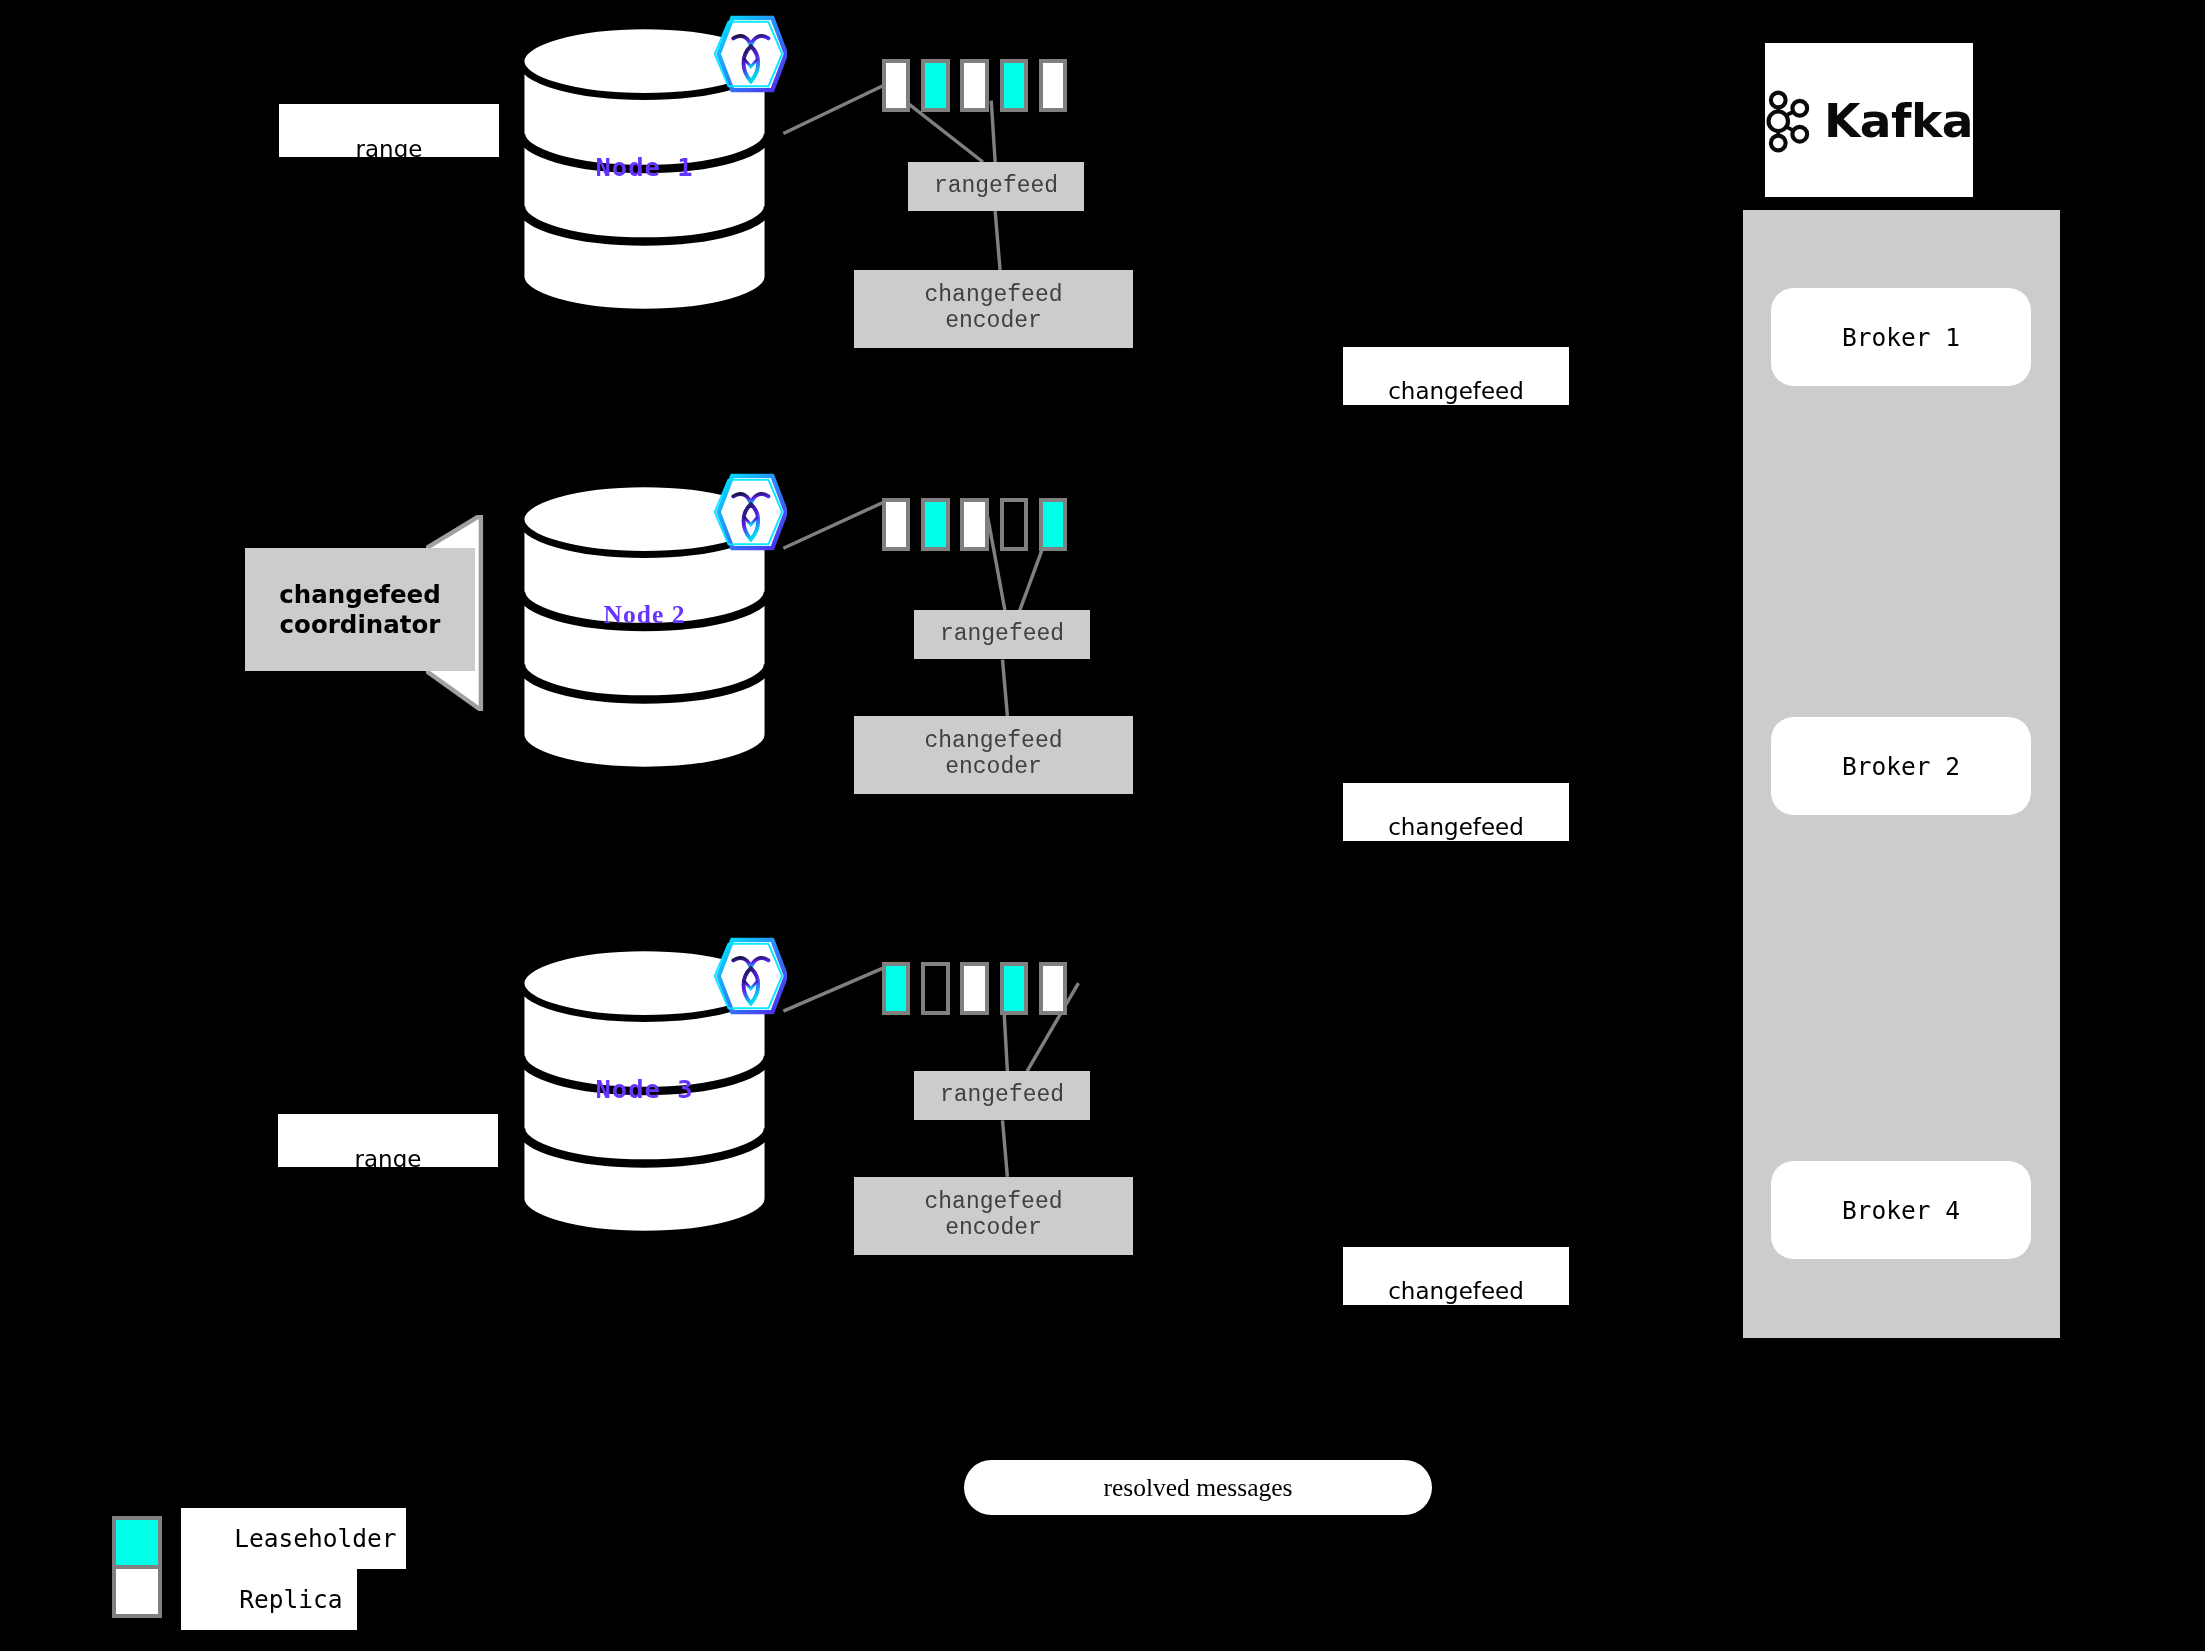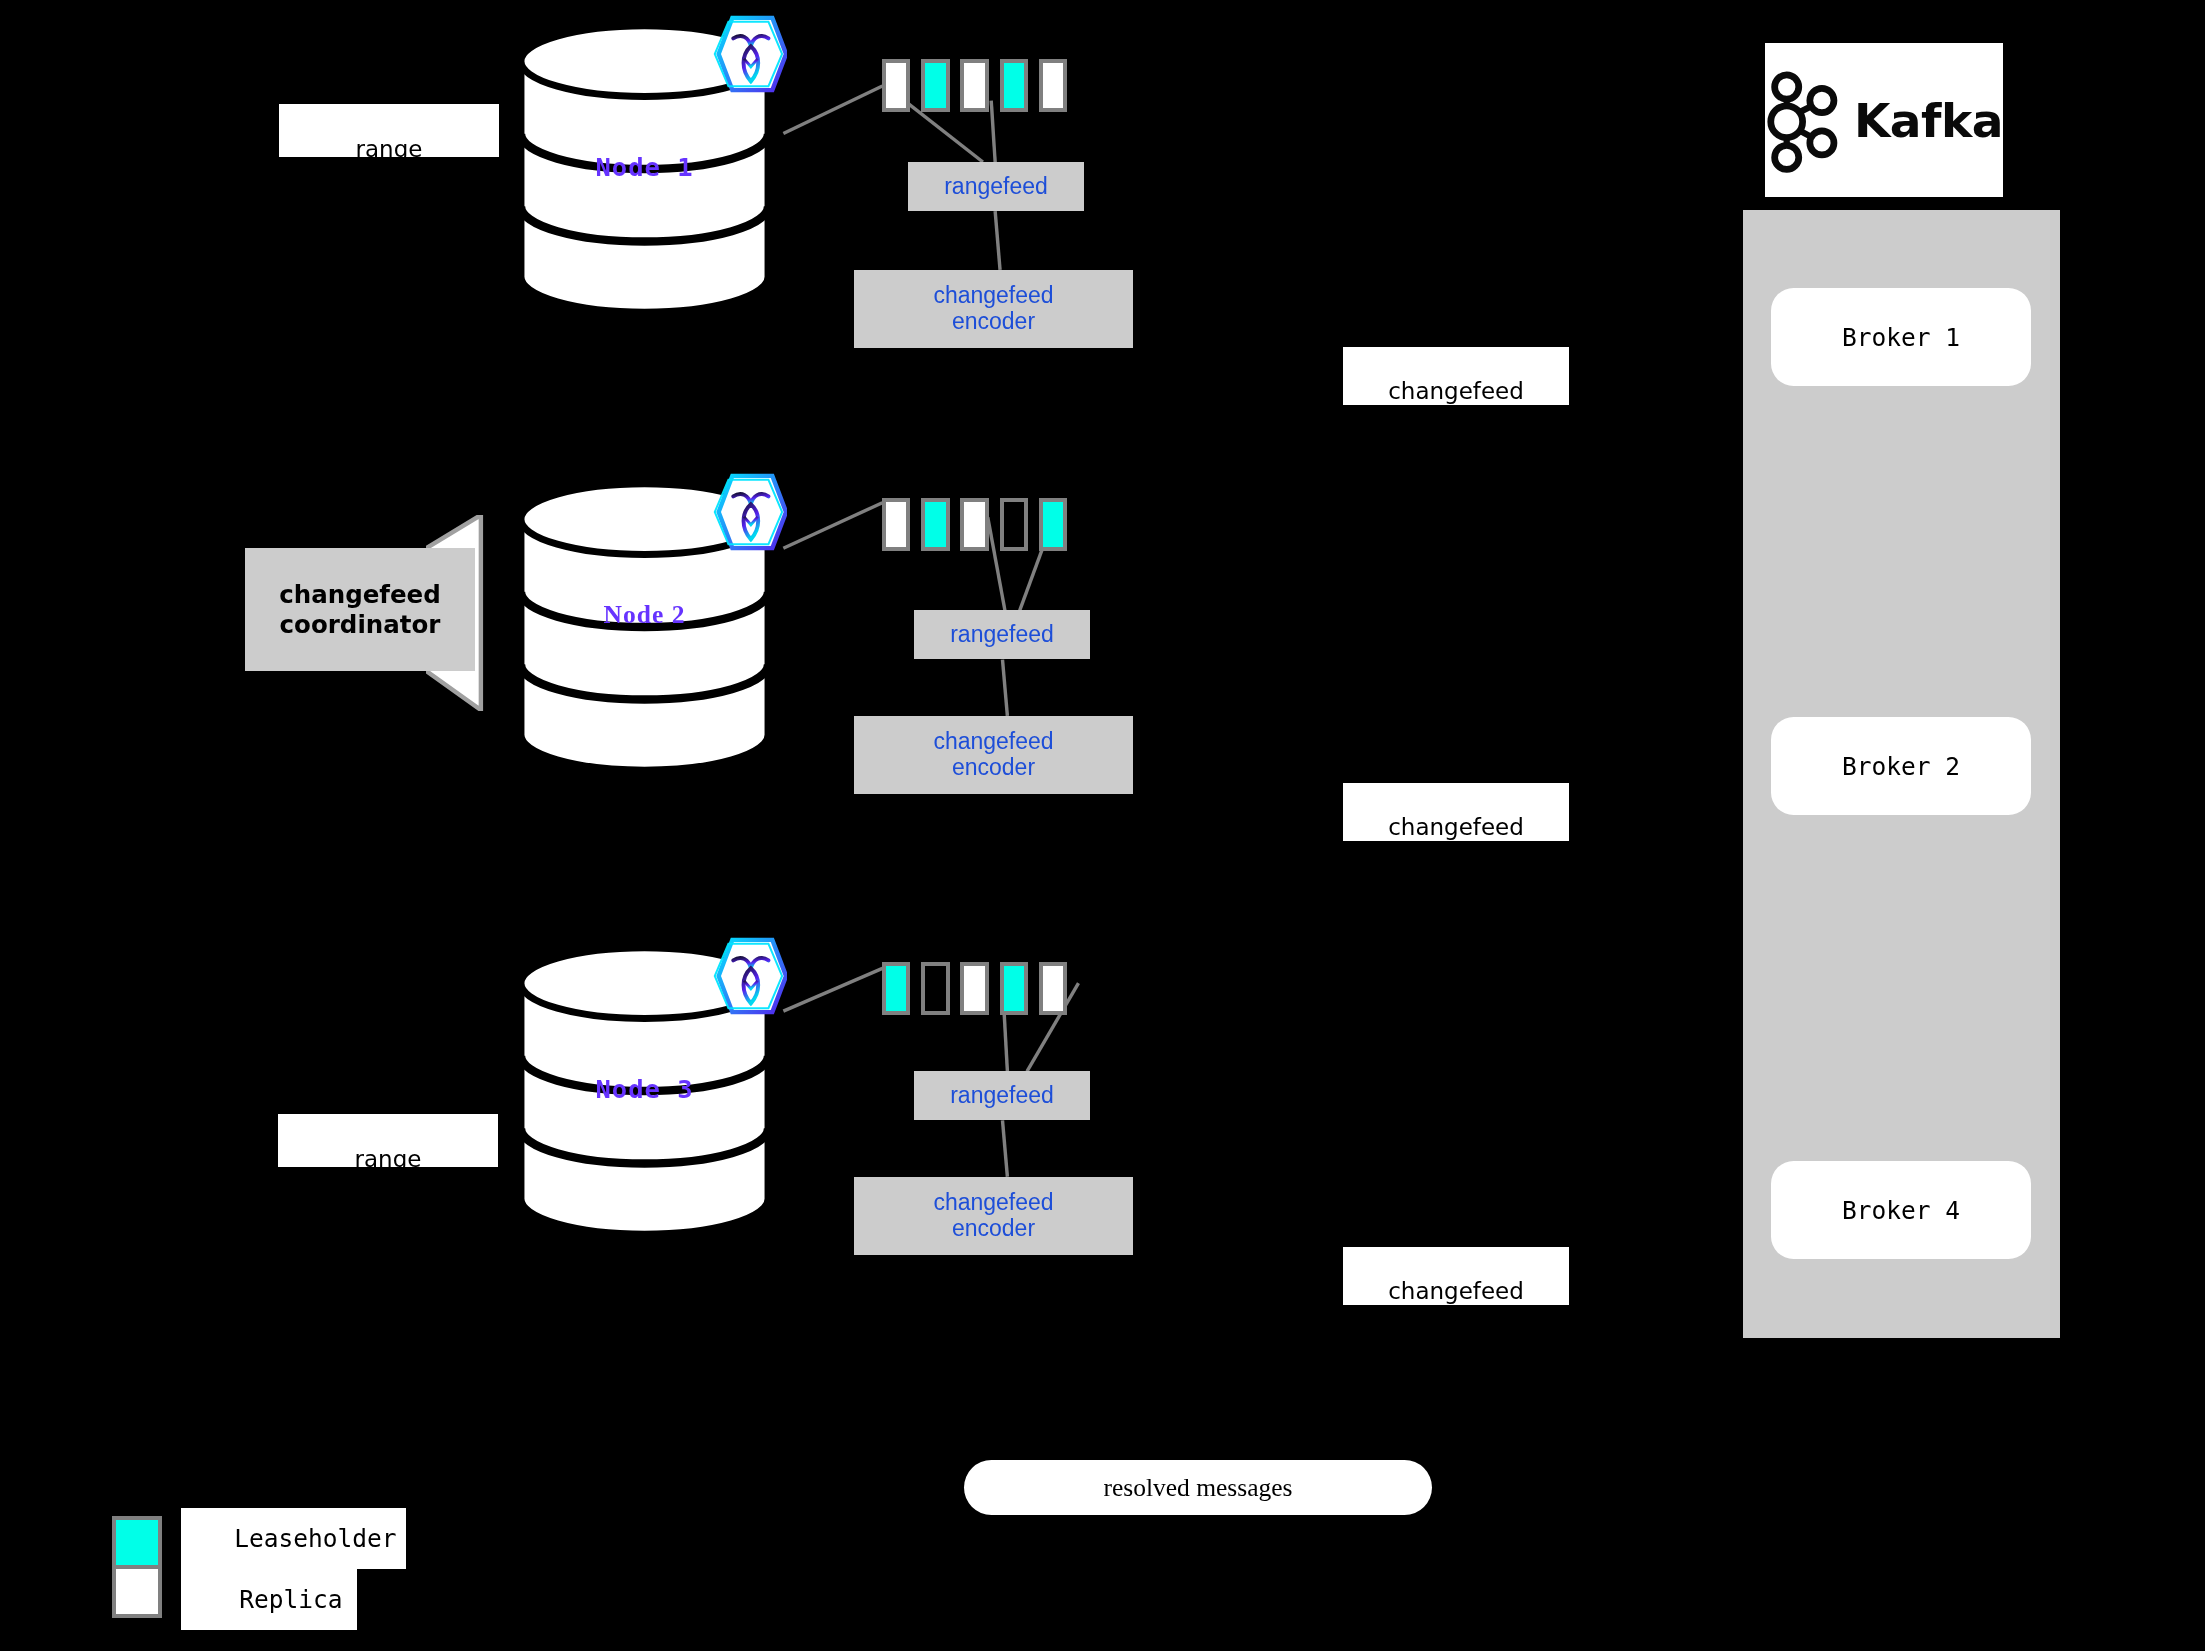--- a/index.html
+++ b/index.html
@@ -54,22 +54,22 @@
     box-sizing: border-box;
   }
   .range-box.replica     { background: #FFFFFF; }
   .range-box.leaseholder { background: #00FFE8; }
   .range-box.empty       { background: transparent; }
 
   
   .proc-box {
     position: absolute;
     background: #CCCCCC;
-    color: #1d4ed8;
-    font-family: Liberation Sans, sans-serif;
+    color: #404040;
+    font-family: Liberation Mono, monospace;
     font-size: 23px;
     line-height: 1.12;
     display: flex;
     align-items: center;
     justify-content: center;
     text-align: center;
     white-space: pre-line;
     box-sizing: border-box;
   }
 
@@ -383,21 +383,21 @@
 messages</span>
   </div>
 
   <div class="white-plate" style="left:1343px; top:1247px; width:226px; height:58px; padding-top:3.9px;">
     <span>changefeed
 messages</span>
   </div>
 
   <div class="kafka-body" style="left:1743px; top:210px; width:317px; height:1128px;"></div>
 
-  <div class="kafka-logo-card" style="left:1765px; top:43px; width:238px; height:154px;">
+  <div class="kafka-logo-card" style="left:1765px; top:43px; width:208px; height:154px;">
     <svg width="78" height="105" viewBox="0 0 160 215" xmlns="http://www.w3.org/2000/svg">
       <g stroke="#0A0A0A" stroke-width="13" fill="none">
         <line x1="45" y1="52" x2="45" y2="108"></line>
         <line x1="45" y1="108" x2="45" y2="172"></line>
         <line x1="52" y1="100" x2="108" y2="72"></line>
         <line x1="52" y1="118" x2="108" y2="148"></line>
       </g>
       <circle cx="45" cy="38" r="25" fill="#FFFFFF" stroke="#0A0A0A" stroke-width="14"></circle>
       <circle cx="45" cy="110" r="33" fill="#FFFFFF" stroke="#0A0A0A" stroke-width="14"></circle>
       <circle cx="45" cy="184" r="25" fill="#FFFFFF" stroke="#0A0A0A" stroke-width="14"></circle>

